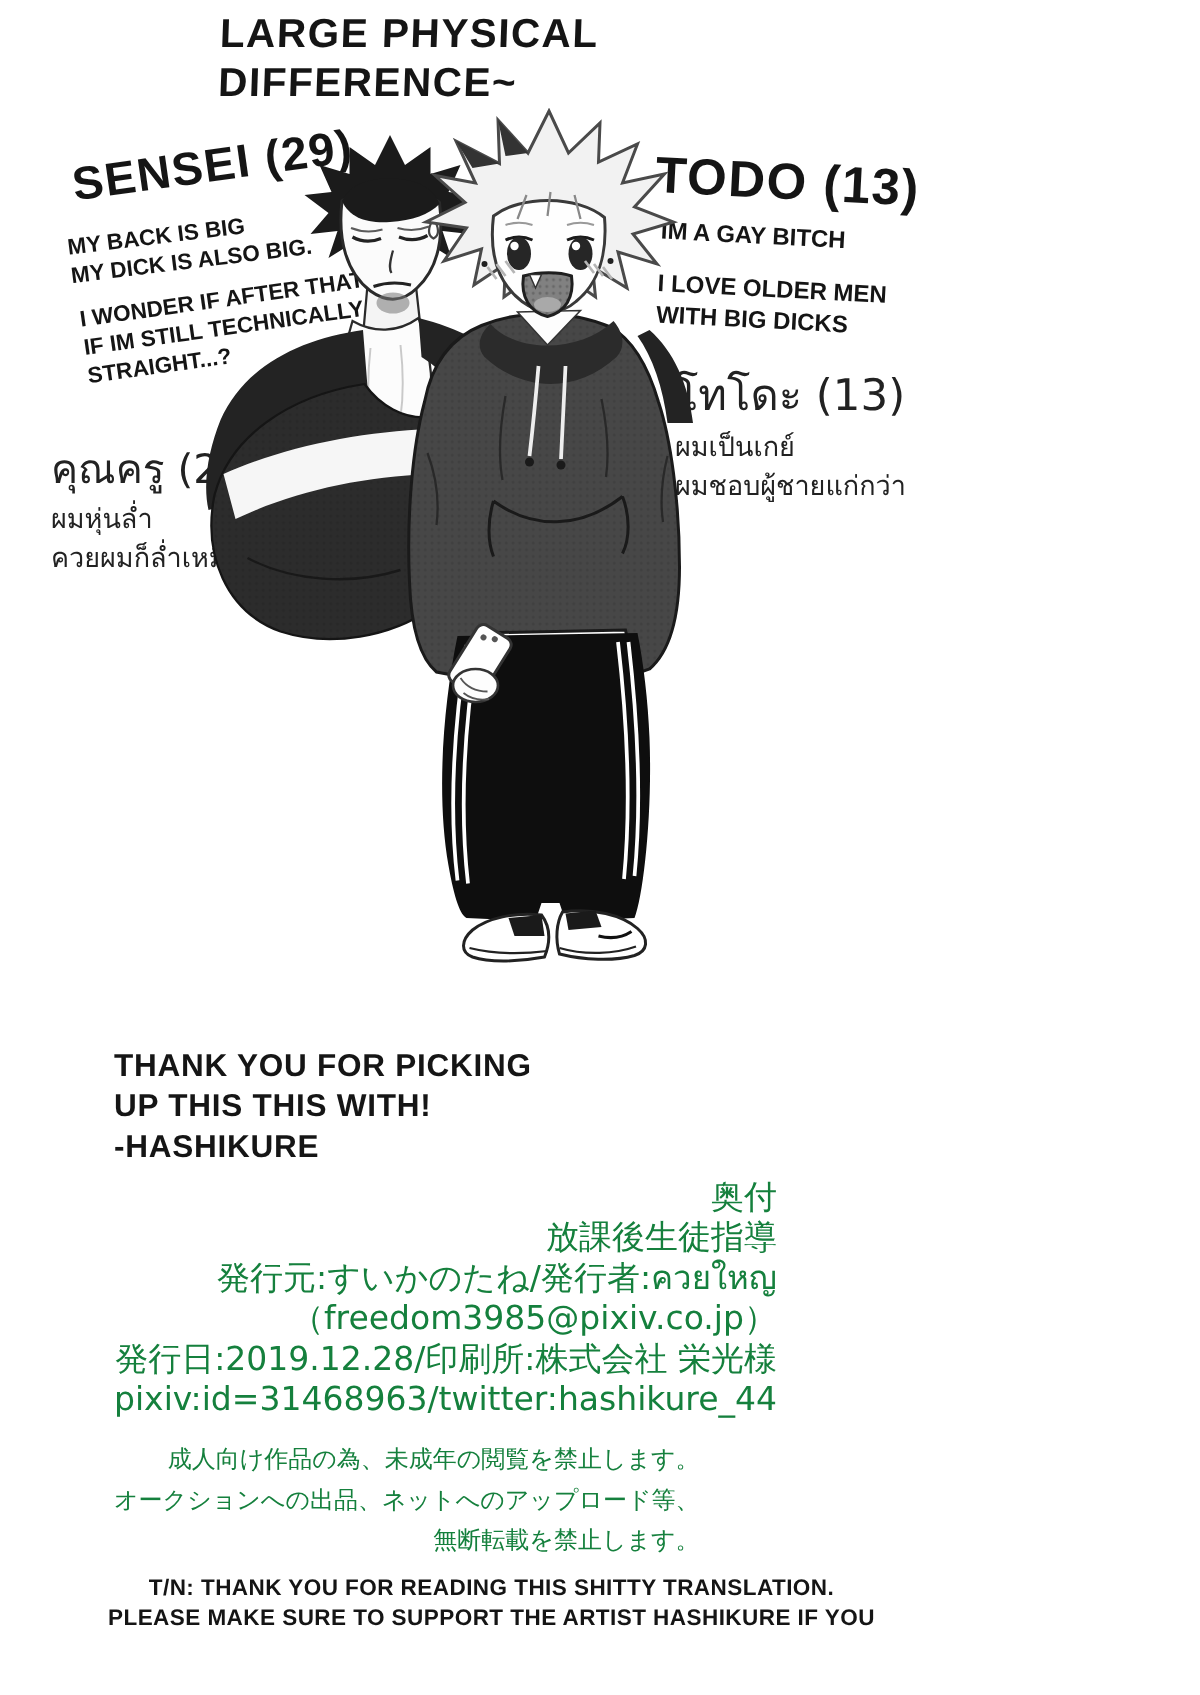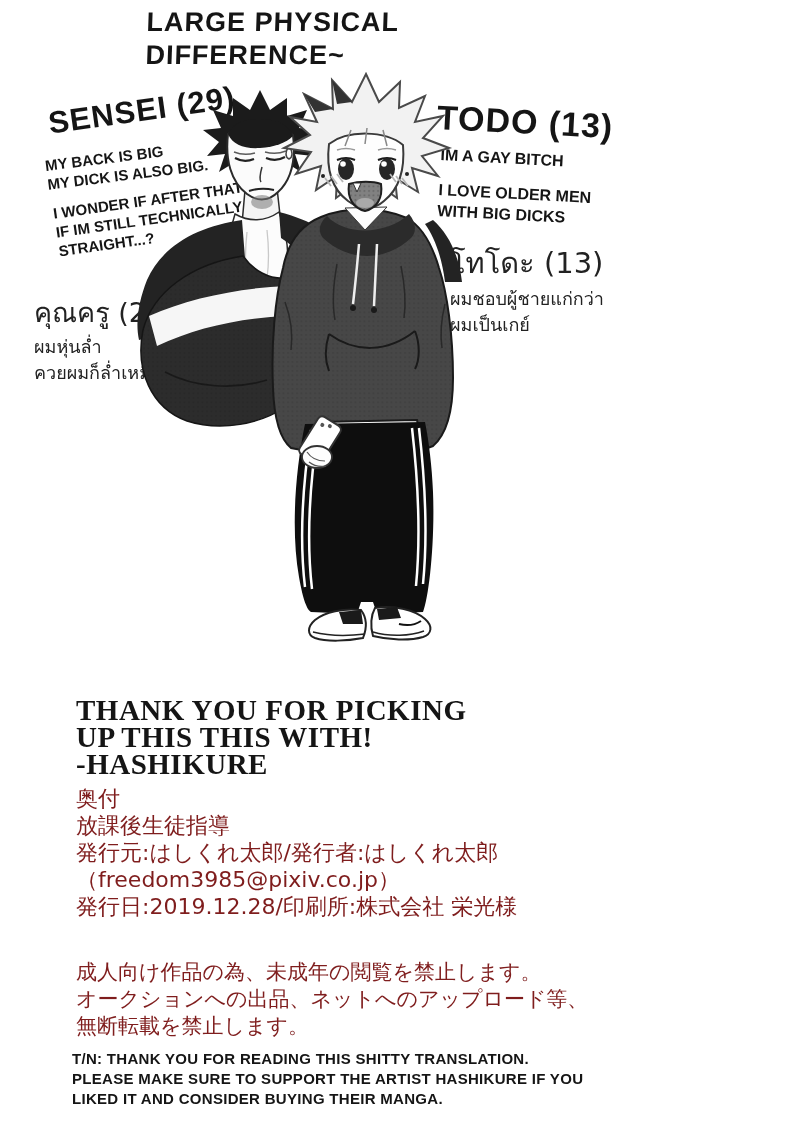--- a/index.html
+++ b/index.html
@@ -1,36 +1,36 @@
 <!DOCTYPE html>
 <html><head>
 <meta charset="utf-8">
 <style>
   html,body{margin:0;padding:0;}
   body{width:800px;height:1130px;background:#ffffff;position:relative;overflow:hidden;
        font-family:"Liberation Sans",sans-serif;color:#1c1c1c;}
   .abs{position:absolute;}
   .comic{font-family:"Liberation Sans",sans-serif;font-weight:800;color:#151515;}
-  .cjk{font-family:"DejaVu Sans",sans-serif;color:#7f1d1d;}
+  .cjk{font-family:"DejaVu Sans",sans-serif;color:#15803d;text-align:right;}
   .thai{font-family:"DejaVu Sans",sans-serif;color:#222;}
   #title{left:146px;top:6px;font-size:27px;line-height:33px;letter-spacing:1px;transform:skewX(-2deg);}
   #sensei-name{left:46px;top:106px;font-size:31px;transform:rotate(-8deg);transform-origin:left top;letter-spacing:1px;}
   #sensei-note-back{left:44px;top:156px;font-size:15px;line-height:19px;transform:rotate(-7deg);transform-origin:left top;}
   #sensei-note-wonder{left:52px;top:204px;font-size:15px;line-height:19px;transform:rotate(-8deg);transform-origin:left top;}
   #sensei-thai-name{left:34px;top:291px;font-size:27px;}
   #sensei-thai-notes{left:34px;top:334px;font-size:18px;line-height:26px;}
   #todo-name{left:438px;top:98px;font-size:34px;transform:rotate(3deg);transform-origin:left top;letter-spacing:1px;}
   #todo-note-gay{left:441px;top:146px;font-size:16px;transform:rotate(3deg);transform-origin:left top;}
   #todo-note-love{left:439px;top:179px;font-size:16px;line-height:21px;transform:rotate(3deg);transform-origin:left top;}
   #todo-thai-name{left:450px;top:240px;font-size:29px;}
   #todo-thai-notes{left:450px;top:286px;font-size:18px;line-height:26px;}
-  #afterword{left:76px;top:697px;font-size:29px;line-height:27px;letter-spacing:0.5px;font-family:Liberation Serif, serif;}
+  #afterword{left:76px;top:697px;font-size:21px;line-height:27px;letter-spacing:0.5px;}
   #colophon{left:76px;top:785px;font-size:22px;line-height:27px;}
-  #notice{left:76px;top:959px;font-size:21px;line-height:27px;}
-  #tn{left:72px;top:1049px;font-size:15px;line-height:20px;letter-spacing:0.3px;}
+  #notice{left:76px;top:959px;font-size:16px;line-height:27px;}
+  #tn{left:72px;top:1049px;font-size:15px;line-height:20px;letter-spacing:0.3px;text-align:center;}
 </style>
 </head>
 <body>
 
 <div id="title" class="abs comic">
   <div>LARGE PHYSICAL</div>
   <div>DIFFERENCE~</div>
 </div>
 
 <div id="sensei-name" class="abs comic">SENSEI (29)</div>
@@ -50,48 +50,48 @@
 </div>
 
 <div id="todo-name" class="abs comic">TODO (13)</div>
 <div id="todo-note-gay" class="abs comic">IM A GAY BITCH</div>
 <div id="todo-note-love" class="abs comic">
   <div>I LOVE OLDER MEN</div>
   <div>WITH BIG DICKS</div>
 </div>
 <div id="todo-thai-name" class="abs thai">โทโดะ (13)</div>
 <div id="todo-thai-notes" class="abs thai">
+  <div>ผมเป็นเกย์</div>
   <div>ผมชอบผู้ชายแก่กว่า</div>
-  <div>ผมเป็นเกย์</div>
 </div>
 
 <div id="afterword" class="abs comic">
   <div>THANK YOU FOR PICKING</div>
   <div>UP THIS THIS WITH!</div>
   <div>-HASHIKURE</div>
 </div>
 
 <div id="colophon" class="abs cjk">
   <div>奥付</div>
   <div>放課後生徒指導</div>
-  <div>発行元:はしくれ太郎/発行者:はしくれ太郎</div>
+  <div>発行元:すいかのたね/発行者:ควยใหญ</div>
   <div>（freedom3985@pixiv.co.jp）</div>
   <div>発行日:2019.12.28/印刷所:株式会社 栄光様</div>
+  <div>pixiv:id=31468963/twitter:hashikure_44</div>
 </div>
 
 <div id="notice" class="abs cjk">
   <div>成人向け作品の為、未成年の閲覧を禁止します。</div>
   <div>オークションへの出品、ネットへのアップロード等、</div>
   <div>無断転載を禁止します。</div>
 </div>
 
 <div id="tn" class="abs comic">
   <div>T/N: THANK YOU FOR READING THIS SHITTY TRANSLATION.</div>
   <div>PLEASE MAKE SURE TO SUPPORT THE ARTIST HASHIKURE IF YOU</div>
-  <div>LIKED IT AND CONSIDER BUYING THEIR MANGA.</div>
 </div>
 
 <svg class="abs" style="left:115px;top:72px;" width="360" height="620" viewBox="0 0 360 620" xmlns="http://www.w3.org/2000/svg">
   <defs>
     <pattern id="ht" width="4.5" height="4.5" patternUnits="userSpaceOnUse">
       <circle cx="2" cy="2" r="1" fill="#111" opacity="0.45"></circle>
     </pattern>
   </defs>
 
   <g>

